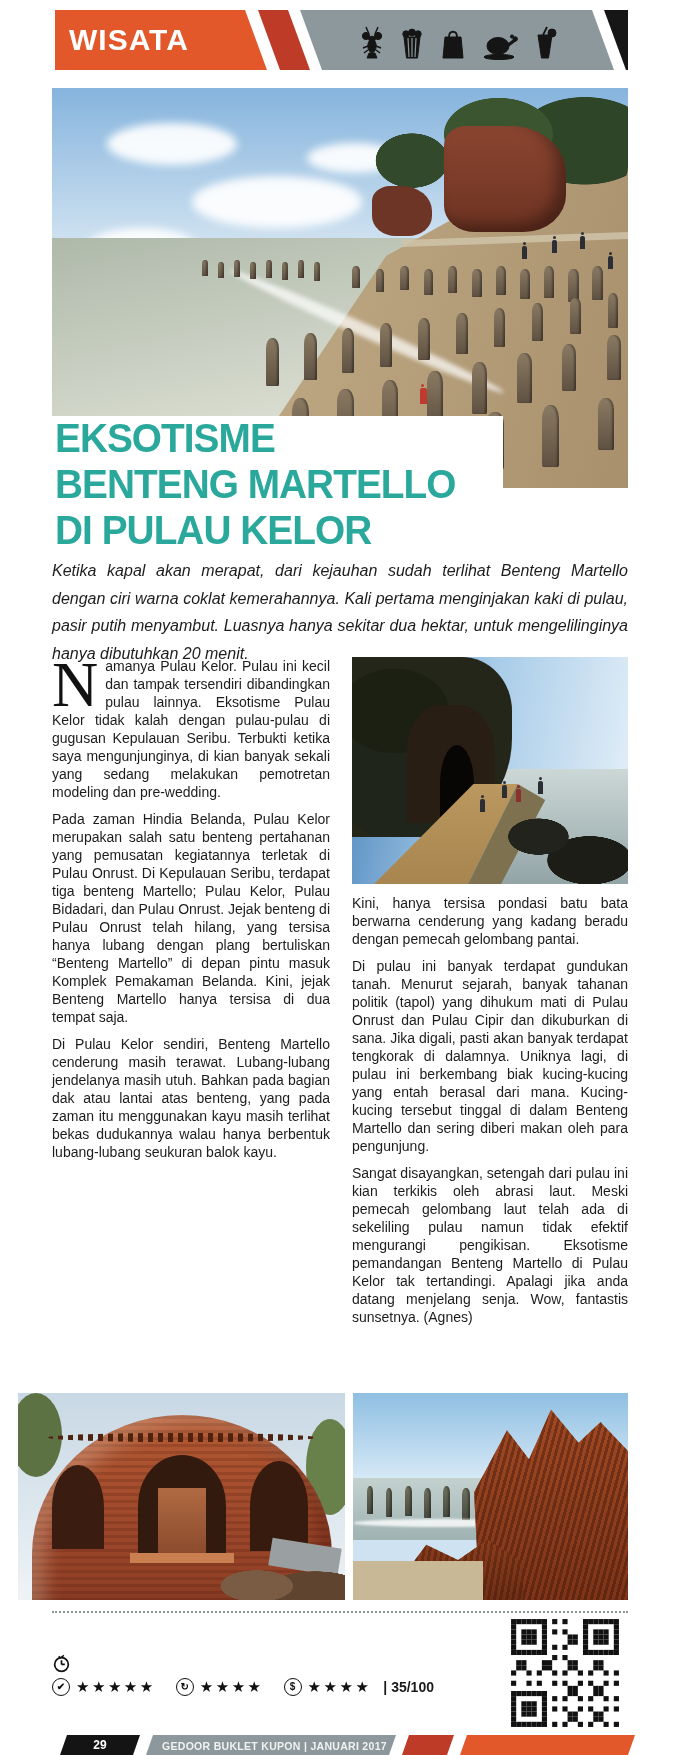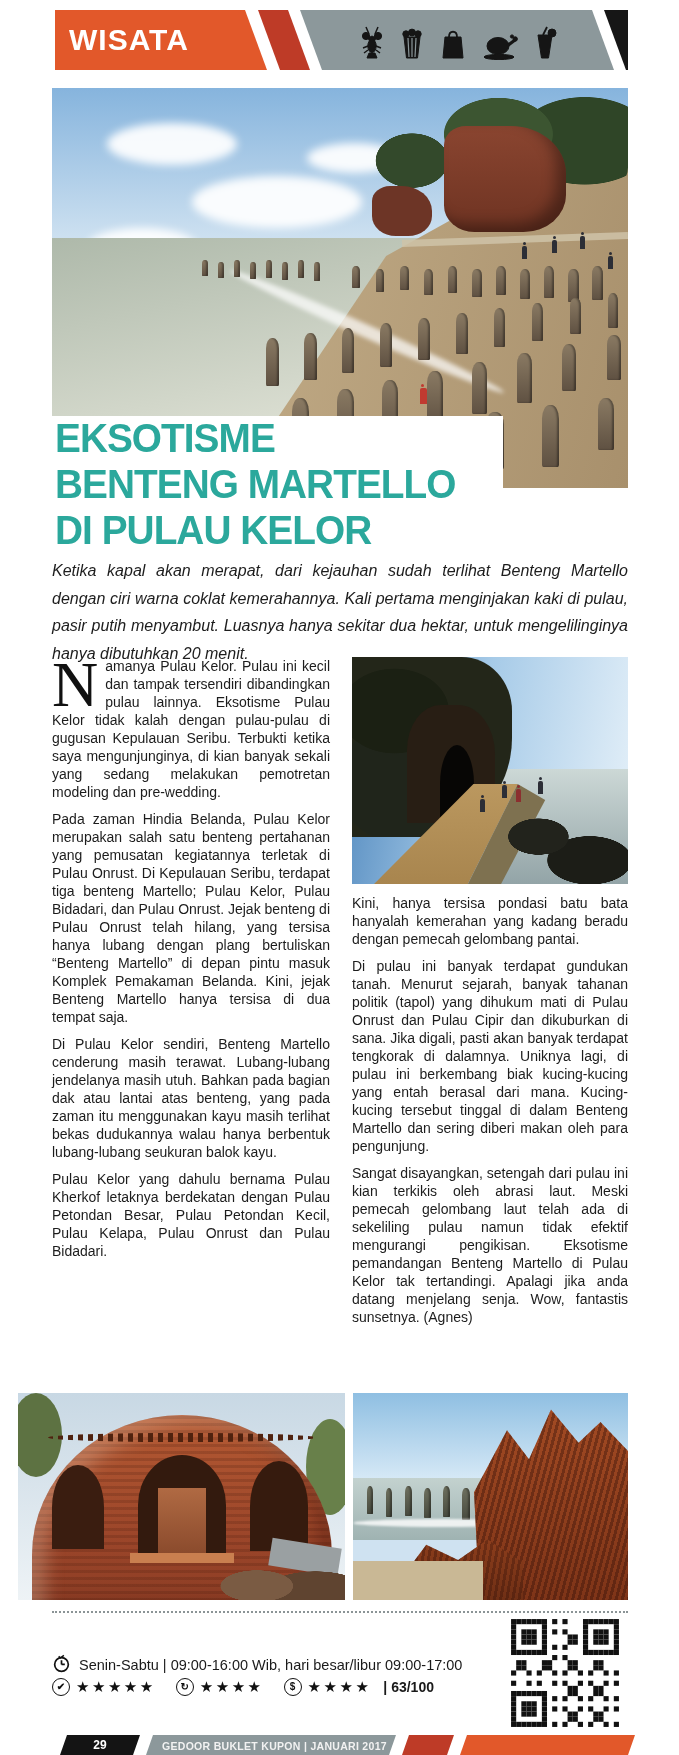--- a/index.html
+++ b/index.html
@@ -258,39 +258,38 @@
     <span>BENTENG MARTELLO</span>
     <span>DI PULAU KELOR</span>
   </h1>
 
   <p class="intro">Ketika kapal akan merapat, dari kejauhan sudah terlihat Benteng Martello dengan ciri warna coklat kemerahannya. Kali pertama menginjakan kaki di pulau, pasir putih menyambut. Luasnya hanya sekitar dua hektar, untuk mengelilinginya hanya dibutuhkan 20 menit.</p>
 
   <div class="col col-left">
     <p><span class="dropcap">N</span><span>amanya Pulau Kelor. Pulau ini kecil dan tampak tersendiri dibandingkan pulau lainnya. Eksotisme Pulau Kelor tidak kalah dengan pulau-pulau di gugusan Kepulauan Seribu. Terbukti ketika saya mengunjunginya, di kian banyak sekali yang sedang melakukan pemotretan modeling dan pre-wedding.</span></p>
     <p>Pada zaman Hindia Belanda, Pulau Kelor merupakan salah satu benteng pertahanan yang pemusatan kegiatannya terletak di Pulau Onrust. Di Kepulauan Seribu, terdapat tiga benteng Martello; Pulau Kelor, Pulau Bidadari, dan Pulau Onrust. Jejak benteng di Pulau Onrust telah hilang, yang tersisa hanya lubang dengan plang bertuliskan “Benteng Martello” di depan pintu masuk Komplek Pemakaman Belanda. Kini, jejak Benteng Martello hanya tersisa di dua tempat saja.</p>
     <p>Di Pulau Kelor sendiri, Benteng Martello cenderung masih terawat. Lubang-lubang jendelanya masih utuh. Bahkan pada bagian dak atau lantai atas benteng, yang pada zaman itu menggunakan kayu masih terlihat bekas dudukannya walau hanya berbentuk lubang-lubang seukuran balok kayu.</p>
-    <p>Pulau Kelor yang dahulu bernama Pulau Kherkof letaknya berdekatan dengan Pulau Petondan Besar, Pulau Petondan Kecil, Pulau Kelapa, Pulau Onrust dan Pulau Bidadari.</p>
   </div>
 
   <div class="col col-right">
     <div class="art-photo">
       <div class="ly ap-sky"></div>
       <div class="ly ap-sea"></div>
       <div class="ly ap-sil"></div>
       <div class="ly ap-fort"></div>
       <div class="ly ap-arch"></div>
       <div class="ly ap-path"></div>
       <div class="ly ap-wall"></div>
       <div class="ly ap-rocks"></div>
       <div class="fig" style="left:150px;top:128px;"></div>
       <div class="fig" style="left:164px;top:132px;background:#8c2f2f;"></div>
       <div class="fig" style="left:128px;top:142px;"></div>
       <div class="fig" style="left:186px;top:124px;"></div>
     </div>
-    <p>Kini, hanya tersisa pondasi batu bata hanyalah kemerahan yang kadang beradu dengan pemecah gelombang pantai.</p>
+    <p>Kini, hanya tersisa pondasi batu bata berwarna cenderung yang kadang beradu dengan pemecah gelombang pantai.</p>
     <p>Di pulau ini banyak terdapat gundukan tanah. Menurut sejarah, banyak tahanan politik (tapol) yang dihukum mati di Pulau Onrust dan Pulau Cipir dan dikuburkan di sana. Jika digali, pasti akan banyak terdapat tengkorak di dalamnya. Uniknya lagi, di pulau ini berkembang biak kucing-kucing yang entah berasal dari mana. Kucing-kucing tersebut tinggal di dalam Benteng Martello dan sering diberi makan oleh para pengunjung.</p>
     <p>Sangat disayangkan, setengah dari pulau ini kian terkikis oleh abrasi laut. Meski pemecah gelombang laut telah ada di sekeliling pulau namun tidak efektif mengurangi pengikisan. Eksotisme pemandangan Benteng Martello di Pulau Kelor tak tertandingi. Apalagi jika anda datang menjelang senja. Wow, fantastis sunsetnya. (Agnes)</p>
   </div>
 
   <div class="photo fort-photo">
     <div class="ly fp-shrubL"></div>
     <div class="ly fp-shrubR"></div>
     <div class="ly fp-dome"></div>
     <div class="ly fp-band"></div>
     <div class="ly fp-archL"></div>
@@ -327,33 +326,32 @@
 
 
   <div class="frow" style="top:1654px;">
     <span>
       <svg width="19" height="19" viewBox="0 0 20 20" fill="none" stroke="#111" stroke-width="1.8">
           <circle cx="10" cy="11" r="7.2"></circle>
           <path d="M10 11 L10 6.5 M10 11 L13.5 11"></path>
           <path d="M7 2.5 L9 4 L12.5 1.5" stroke-width="1.6"></path>
         </svg>
     </span>
-    <span>Senin-Sabtu | 09:00-16:00 Wib, hari besar/libur 09:00-17:00</span>
   </div>
 
   <div class="frow" style="top:1678px;gap:6px;">
     <span class="circle-ic">✔</span>
     <span class="stars">★★★★★</span>
     <span style="width:8px;"></span>
     <span class="circle-ic">↻</span>
     <span class="stars">★★★★</span>
     <span style="width:8px;"></span>
     <span class="circle-ic">$</span>
     <span class="stars">★★★★</span>
-    <span class="score">| 63/100</span>
+    <span class="score">| 35/100</span>
   </div>
 
   <div class="qr" id="qr"><svg width="114" height="112" viewBox="-2 -2 109 109" fill="#111">
         <rect x="-2" y="-2" width="109" height="109" fill="#fff"></rect>
         <rect x="0" y="0" width="5" height="5"></rect>
         <rect x="0" y="5" width="5" height="5"></rect>
         <rect x="0" y="10" width="5" height="5"></rect>
         <rect x="0" y="15" width="5" height="5"></rect>
         <rect x="0" y="20" width="5" height="5"></rect>
         <rect x="0" y="25" width="5" height="5"></rect>

